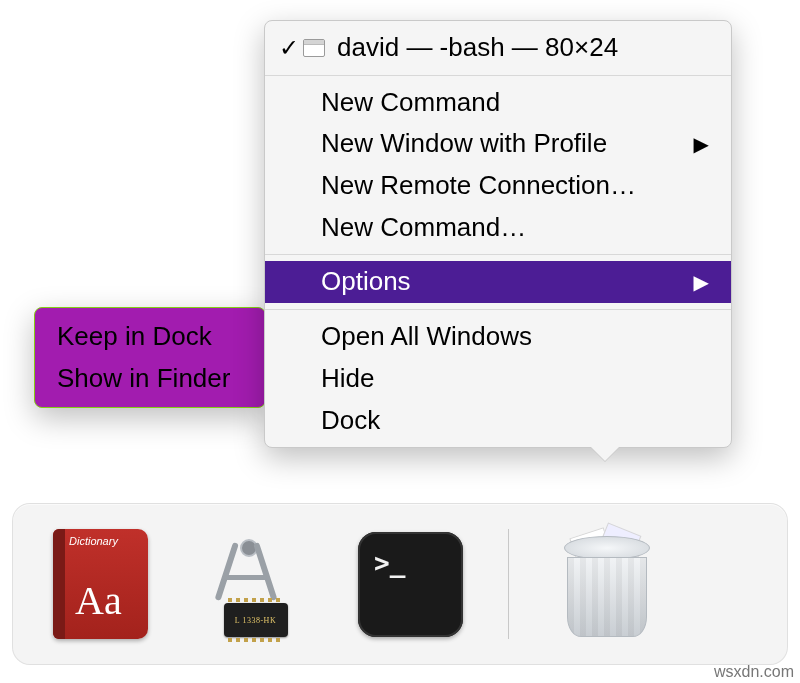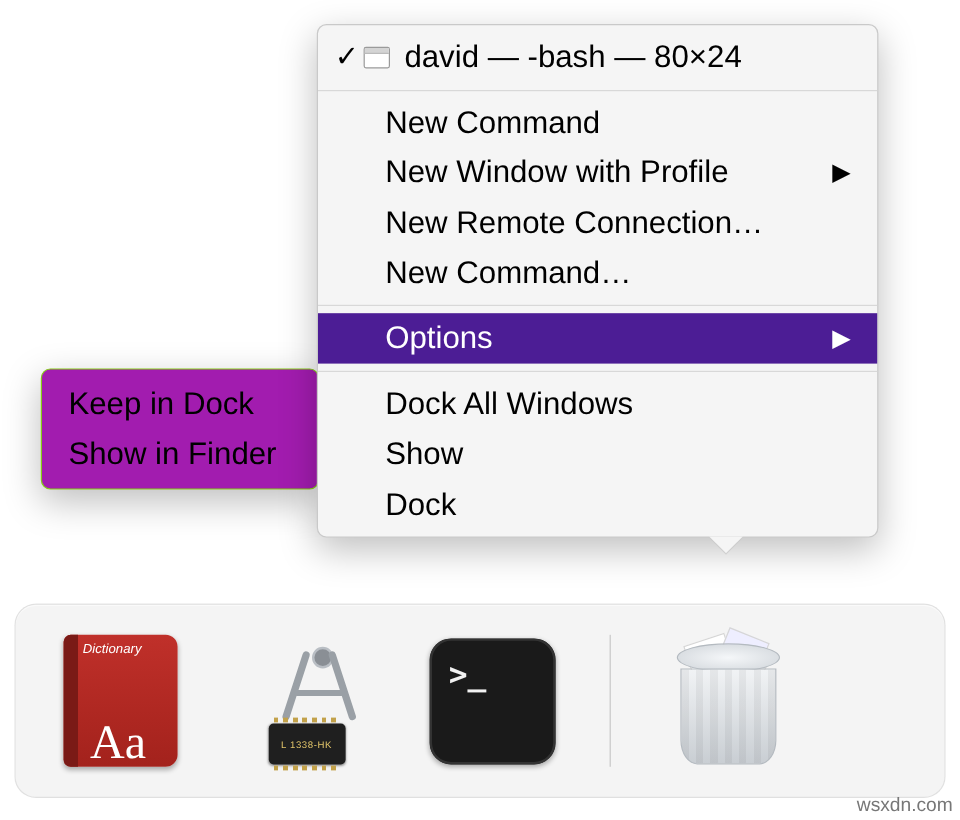--- a/index.html
+++ b/index.html
@@ -151,29 +151,29 @@
     position:absolute; left:0; top:0; bottom:0;
     width:12px;
     background:#7a1a16;
     border-radius:6px 0 0 6px;
   }
   .dict .tab {
     position:absolute; top:6px; left:16px;
     font-size:11px; color:#fff; font-style:italic;
   }
   .dict .aa {
-    position:absolute; bottom:0; left:22px;
+    position:absolute; bottom:18px; left:22px;
     color:#fff; font-family: Georgia, "Times New Roman", serif;
     font-size:40px; line-height:1;
   }
 
   
   .sysinfo {
     width:110px; height:110px; position:relative;
-    display:flex; align-items:center; justify-content:flex-end;
+    display:flex; align-items:center; justify-content:flex-start;font-family:Liberation Serif, serif;
   }
   .compass {
     width:90px; height:90px; position:relative;
   }
   .compass .arm {
     position:absolute; width:6px; height:60px;
     background:#9aa0a6; top:4px;
     border-radius:3px;
   }
   .compass .arm.l { left:32px; transform:rotate(18deg); transform-origin: top center;}
@@ -295,24 +295,24 @@
   <div class="menu-sep"></div>
 
   <div class="menu-item highlight">
     <span>Options</span>
     <span class="arrow">▶</span>
   </div>
 
   <div class="menu-sep"></div>
 
   <div class="menu-item">
-    <span>Dock All Windows</span>
-  </div>
-  <div class="menu-item">
-    <span>Show</span>
+    <span>Open All Windows</span>
+  </div>
+  <div class="menu-item">
+    <span>Hide</span>
   </div>
   <div class="menu-item">
     <span>Dock</span>
   </div>
 
   <div class="tail"></div>
 </div>
 
 <div class="dock">
 

